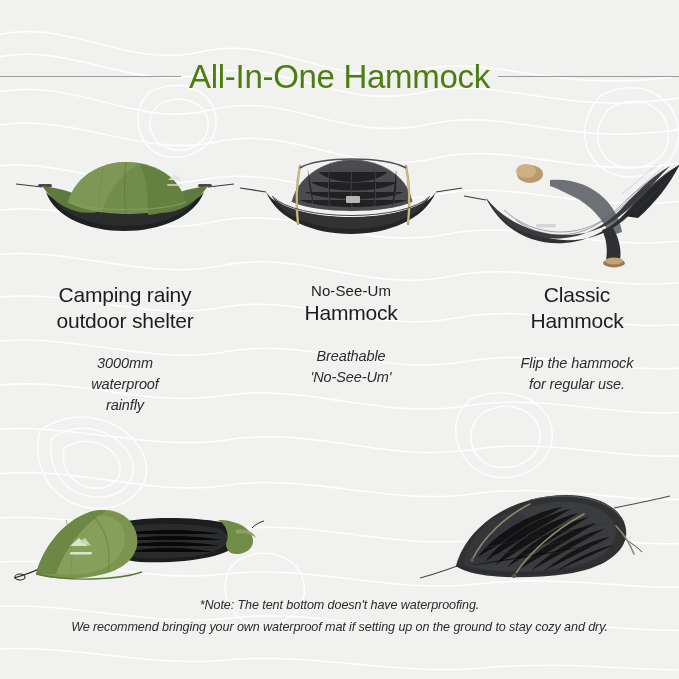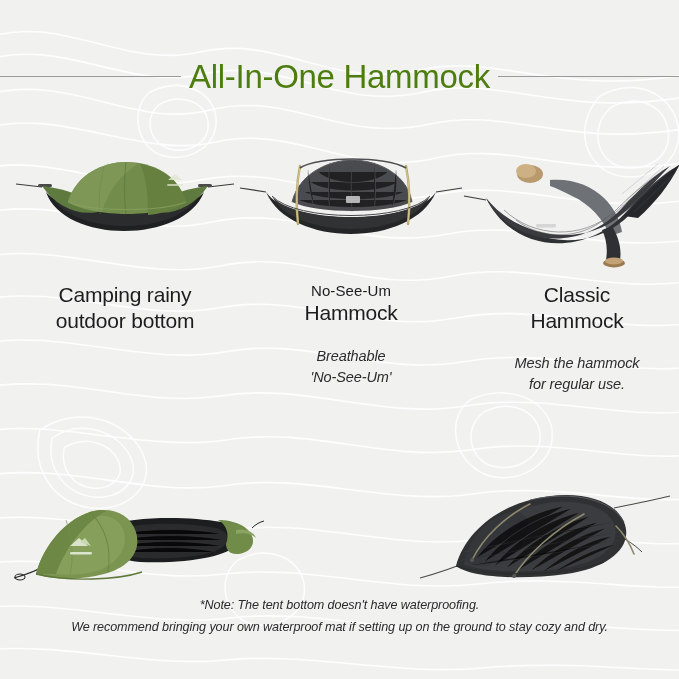--- a/index.html
+++ b/index.html
@@ -129,21 +129,26 @@
           <path d="M92,26 C88,44 86,60 88,74" stroke="#6a8445" stroke-width="0.8" fill="none" opacity="0.6"></path>
 
           <path d="M156,40 l7,-6 l7,6 z" fill="#dfe6d2" opacity="0.85"></path>
           <rect x="155" y="44" width="16" height="2" rx="1" fill="#dfe6d2" opacity="0.7"></rect>
 
           <path d="M56,62 C80,72 148,72 174,62" stroke="#87a05f" stroke-width="1.2" fill="none" opacity="0.8"></path>
         </svg>
       </div>
       <div class="cap">
         <div class="h">Camping rainy</div>
-        <div class="h">outdoor bottom</div>
+        <div class="h">outdoor shelter</div>
+        <div class="sub">
+          <div>3000mm</div>
+          <div>waterproof</div>
+          <div>rainfly</div>
+        </div>
       </div>
     </div>
 
     <div class="col">
       <div class="shot">
         <svg width="226" height="130" viewBox="0 0 226 130" style="margin:0 auto;">
           <g stroke="#3a3a3a" stroke-width="1.2" fill="none">
             <path d="M2,48 L28,52"></path>
             <path d="M198,52 L224,48"></path>
           </g>
@@ -229,21 +234,21 @@
             <path d="M158,54 L194,24"></path>
           </g>
 
           <rect x="72" y="84" width="20" height="3.4" rx="1.4" fill="#cfcfcf" opacity="0.8"></rect>
         </svg>
       </div>
       <div class="cap">
         <div class="h">Classic</div>
         <div class="h">Hammock</div>
         <div class="sub">
-          <div>Mesh the hammock</div>
+          <div>Flip the hammock</div>
           <div>for regular use.</div>
         </div>
       </div>
     </div>
   </div>
 
   <div class="bottom">
 
     <div class="tent-left">
       <svg width="250" height="110" viewBox="0 0 250 110">

